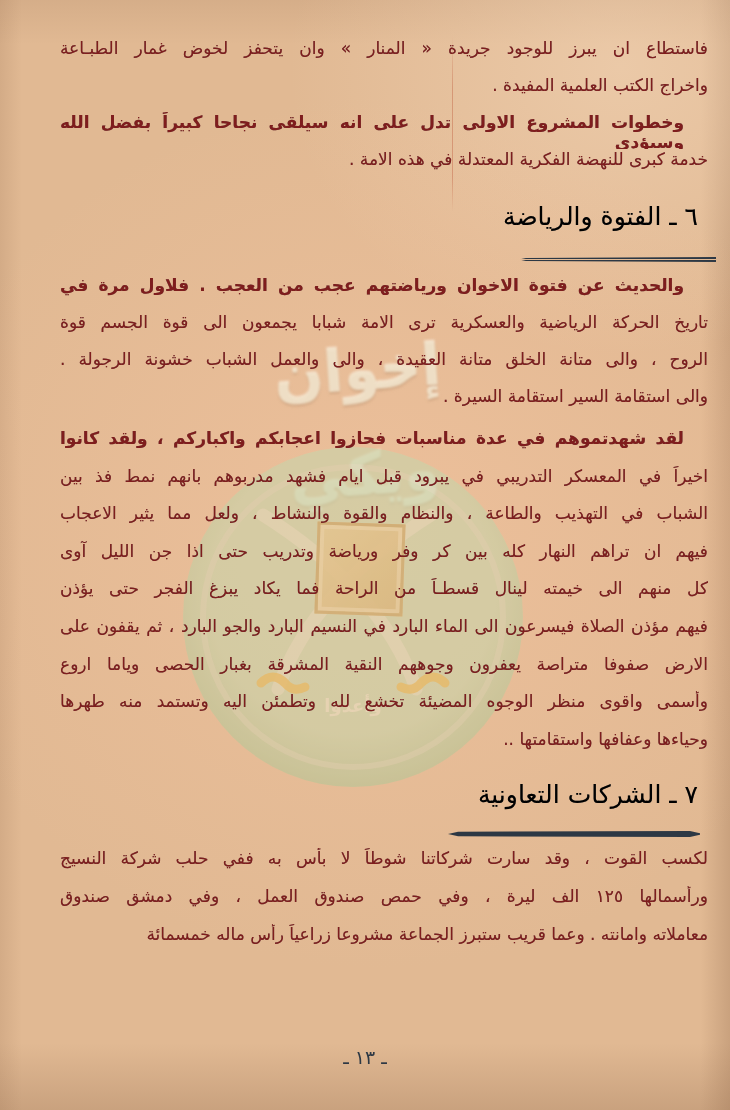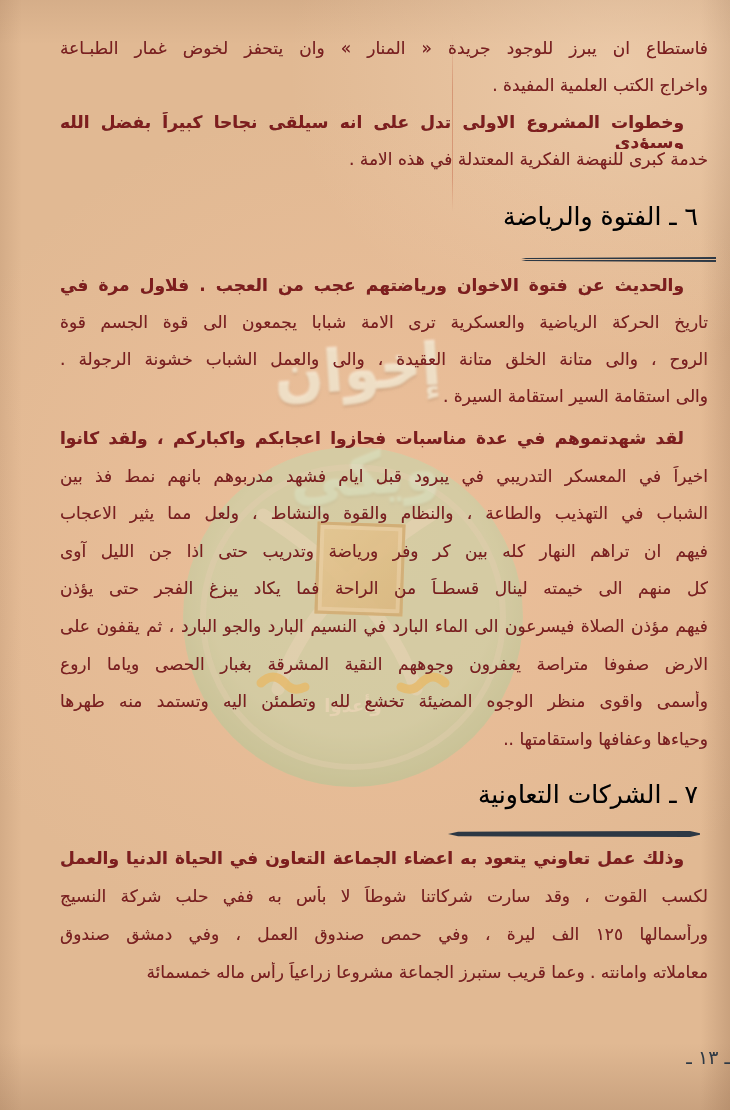--- a/index.html
+++ b/index.html
@@ -65,21 +65,21 @@
   .rule.r6{
     top:257px;right:-8px;width:196px;height:5px;
     background:linear-gradient(to bottom,#2d3844 0 32%, rgba(225,185,147,.95) 44% 56%, #2d3844 68% 100%);
     clip-path:polygon(0 45%,3% 18%,100% 0,100% 100%,3% 78%,0 55%);
   }
   .rule.r7{
     top:831px;right:8px;width:252px;height:6px;
     clip-path:polygon(0 50%,4% 12%,96% 0,100% 38%,100% 62%,96% 100%,4% 88%);
   }
   .pnum{
-    position:absolute;left:0;right:0;top:1046px;text-align:right;
+    position:absolute;left:0;right:0;top:1046px;text-align:center;
     font-size:19px;color:#2d3844;letter-spacing:4px;z-index:2;
   }
   .crease{
     position:absolute;left:452px;top:36px;width:1px;height:176px;z-index:3;
     background:linear-gradient(to bottom,rgba(190,90,60,0),rgba(190,90,60,.4) 30% 80%,rgba(190,90,60,0));
   }
 </style>
 </head>
 <body>
 
@@ -136,21 +136,20 @@
       <div class="ln" style="height:37.6px">فيهم مؤذن الصلاة فيسرعون الى الماء البارد في النسيم البارد والجو البارد ، ثم يقفون على</div>
       <div class="ln" style="height:37.6px">الارض صفوفا متراصة يعفرون وجوههم النقية المشرقة بغبار الحصى وياما اروع</div>
       <div class="ln" style="height:37.6px">وأسمى واقوى منظر الوجوه المضيئة تخشع لله وتطمئن اليه وتستمد منه طهرها</div>
       <div class="ln end" style="height:37.6px">وحياءها وعفافها واستقامتها ..</div>
     </div>
 
     <div class="hd" style="top:780px;text-align:right;">٧ ـ الشركات التعاونية</div>
     <div class="rule r7"></div>
 
     <div class="blk" style="top:848px;">
-      <div class="ln ind" style="height:38px">وذلك عمل تعاوني يتعود به اعضاء الجماعة التعاون في الحياة الدنيا والعمل</div>
       <div class="ln" style="height:38px">لكسب القوت ، وقد سارت شركاتنا شوطاً لا بأس به ففي حلب شركة النسيج</div>
       <div class="ln" style="height:38px">ورأسمالها ١٢٥ الف ليرة ، وفي حمص صندوق العمل ، وفي دمشق صندوق</div>
       <div class="ln end" style="height:38px">معاملاته وامانته . وعما قريب ستبرز الجماعة مشروعا زراعياً رأس ماله خمسمائة</div>
     </div>
 
   </div>
 
   <div class="pnum">ـ ١٣ ـ</div>
   <div class="crease"></div>
 

